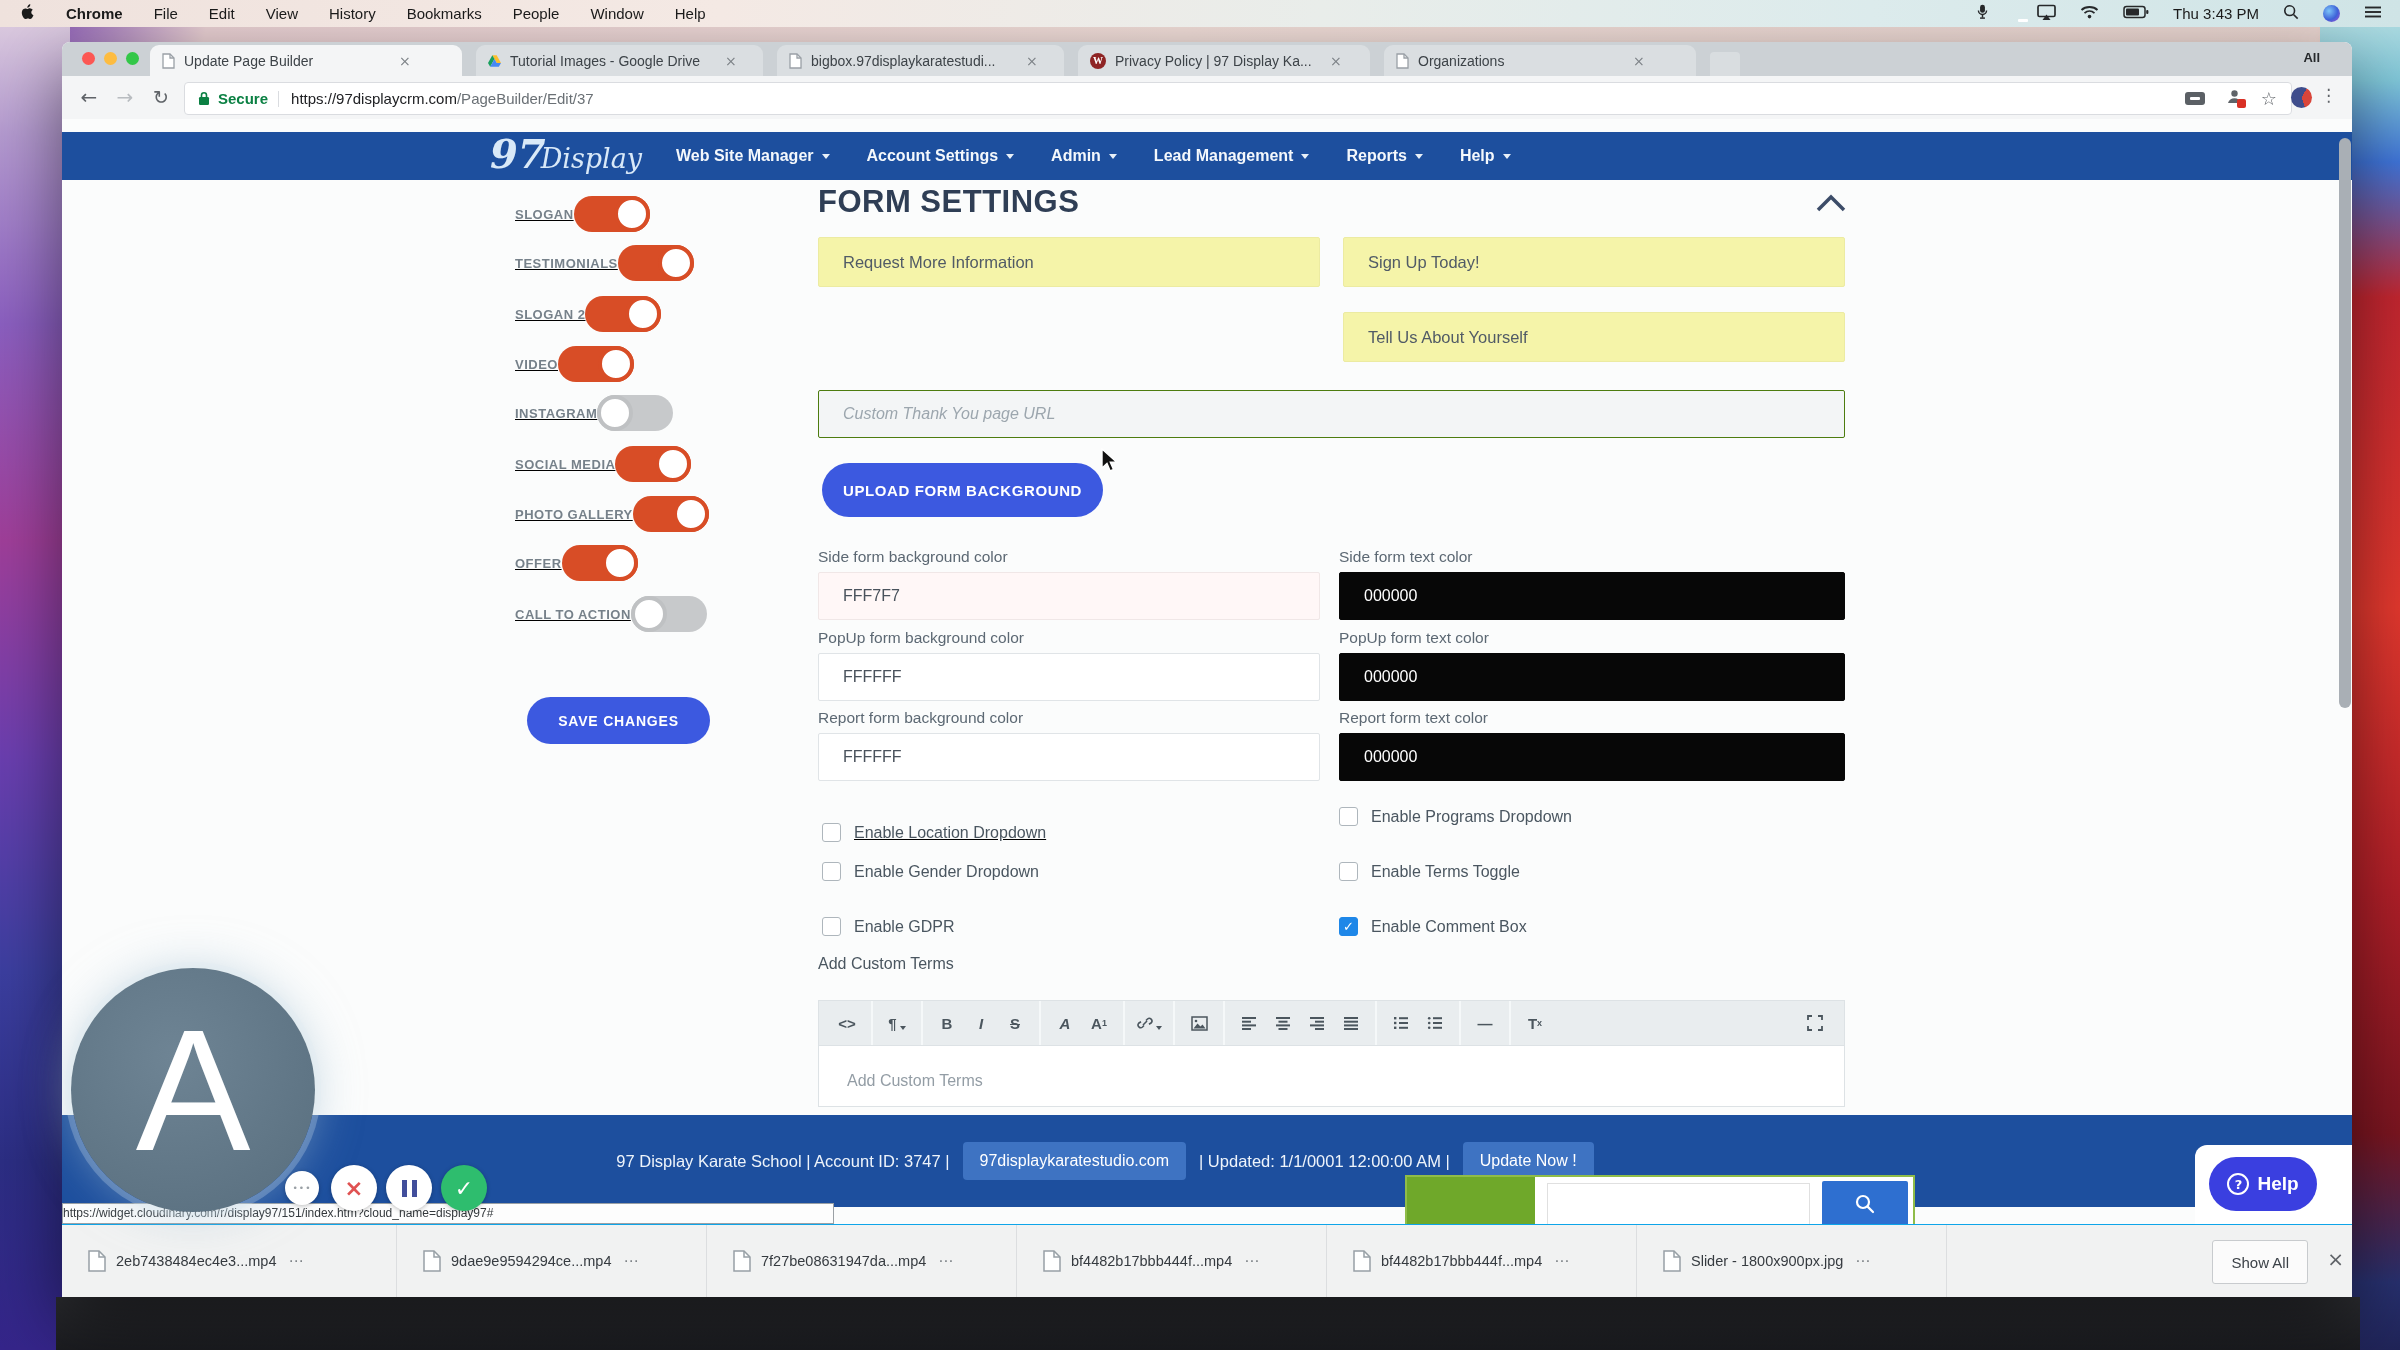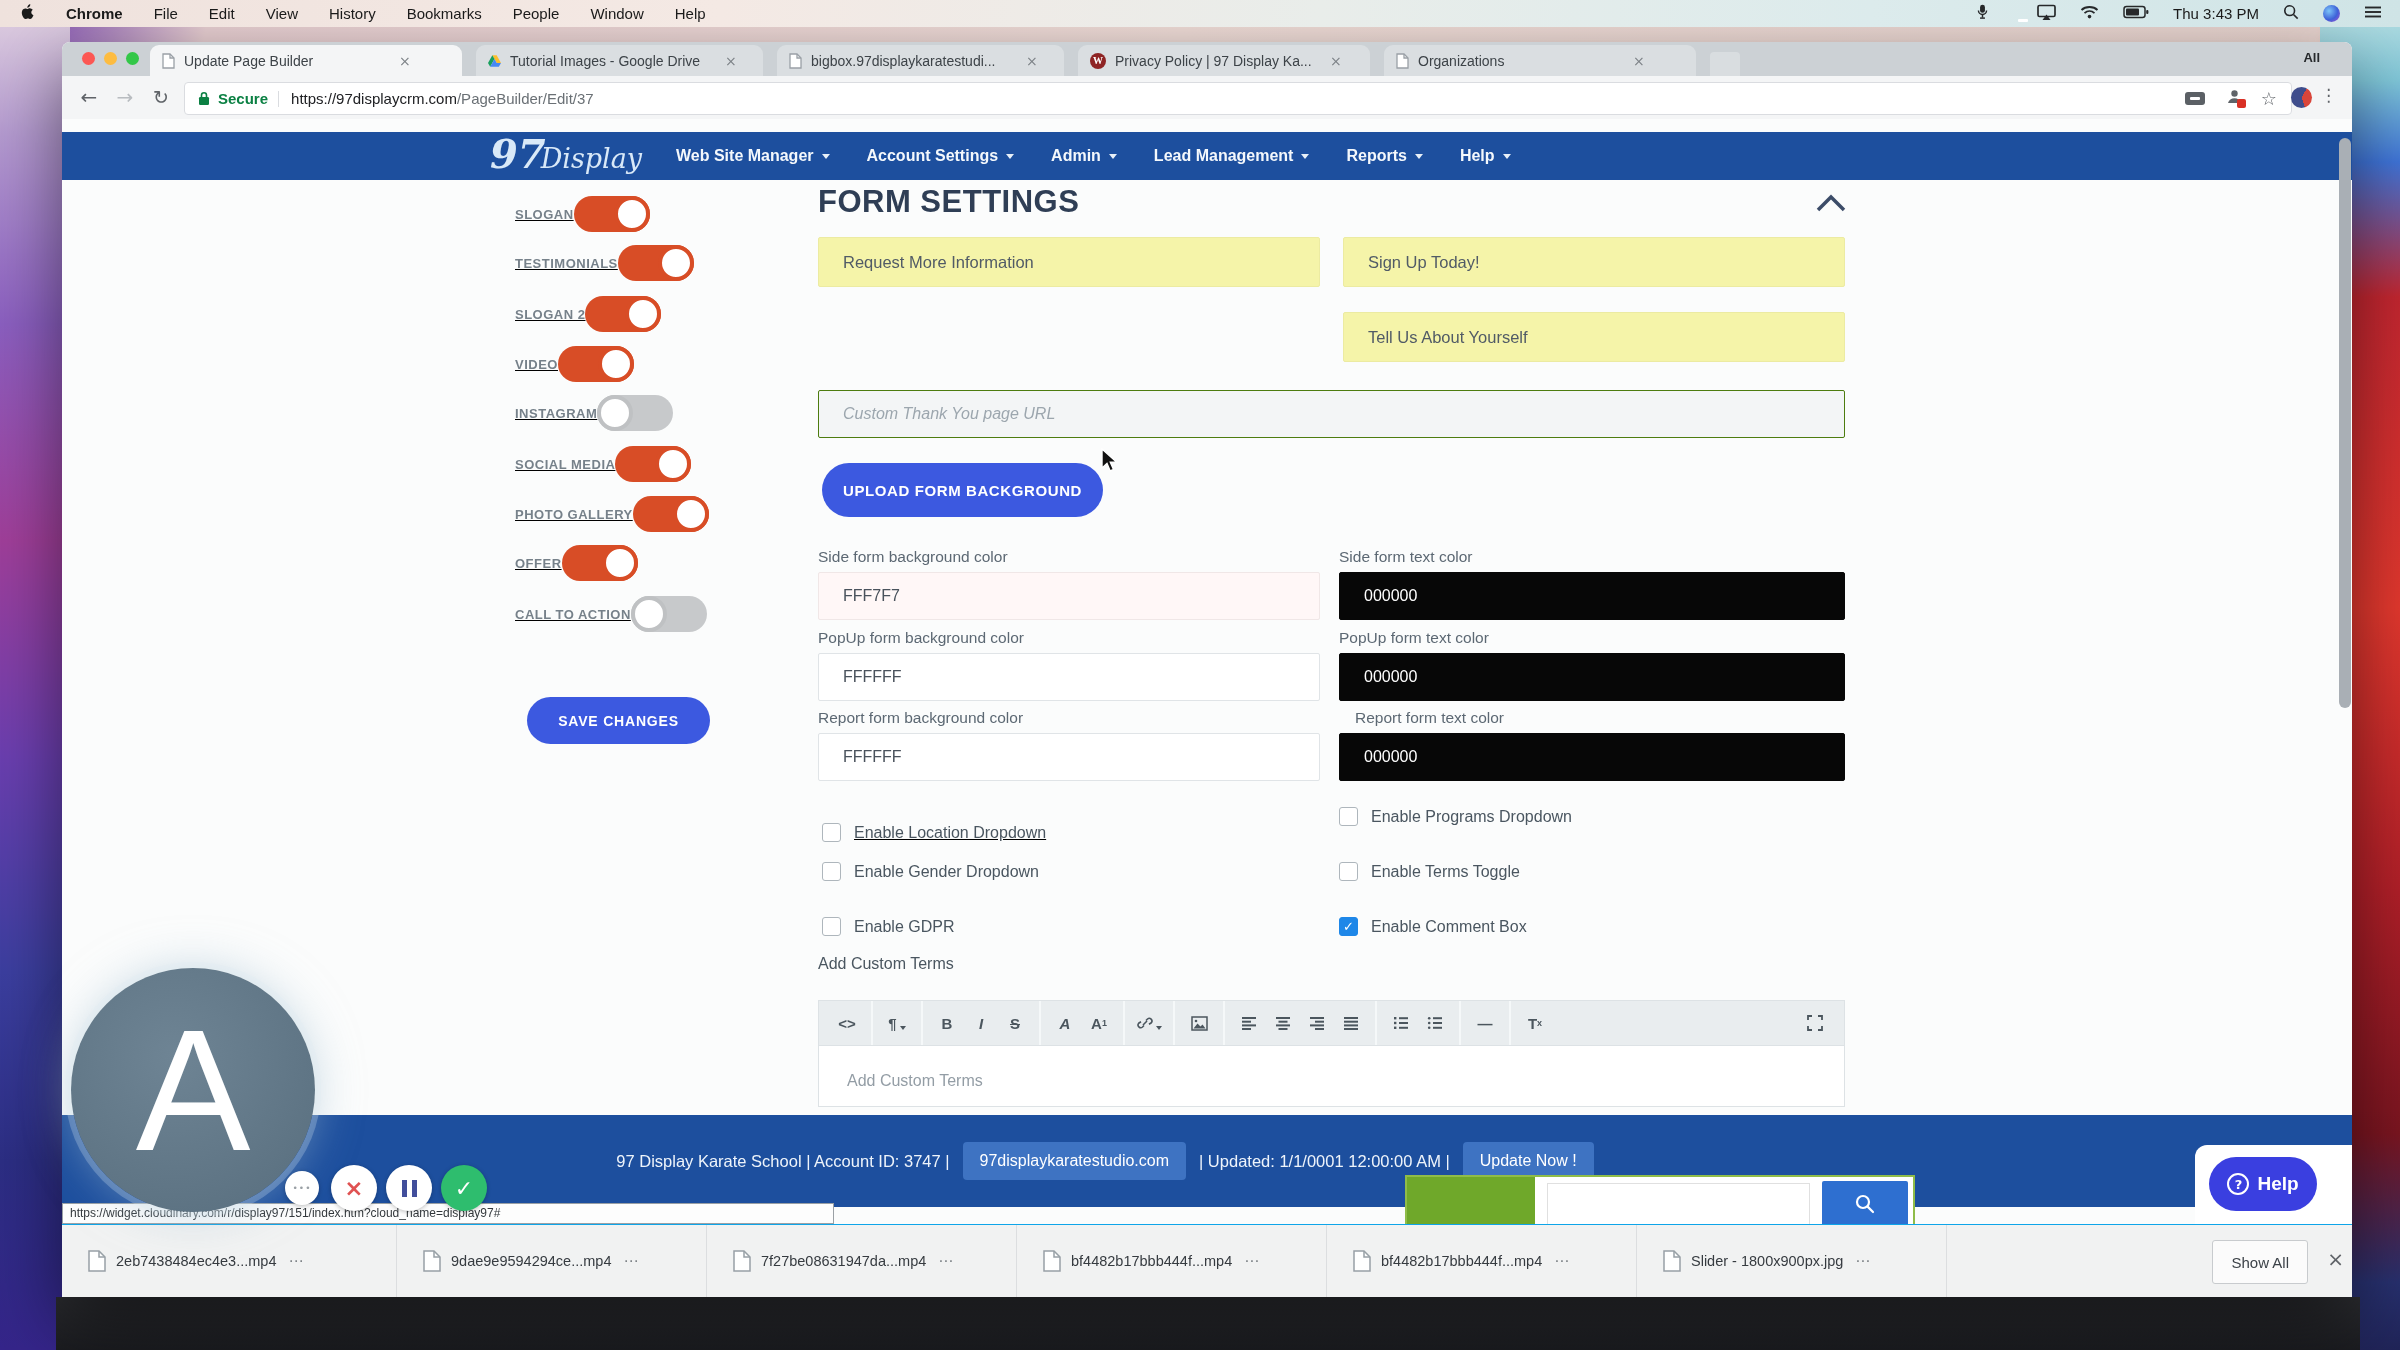--- a/index.html
+++ b/index.html
@@ -126,21 +126,21 @@
   .sw-btn{width:86px;height:45px;margin-right:5px;background:#2e6fd0;border-radius:2px;flex:none;display:flex;align-items:center;justify-content:center;}
 
   .help-patch{position:absolute;right:0;top:1026px;width:157px;height:79px;background:#fff;border-radius:12px 0 0 0;}
   .help-pill{position:absolute;left:14px;top:12px;width:108px;height:54px;border-radius:27px;background:#3a3fe0;
     display:flex;align-items:center;justify-content:center;gap:8px;color:#fff;}
   .q-circle{width:22px;height:22px;border:2px solid #fff;border-radius:50%;display:flex;align-items:center;justify-content:center;
     font-size:13px;font-weight:bold;box-sizing:border-box;}
   .help-pill .hlabel{font-size:19px;font-weight:bold;}
 
   .status-tip{position:absolute;left:0;top:1084px;width:772px;height:21px;background:#fdfdfd;border:1px solid #9aa0a5;
-    box-sizing:border-box;font-size:12px;color:#33383c;line-height:19px;padding-left:7px;white-space:nowrap;overflow:hidden;}
+    box-sizing:border-box;font-size:12px;color:#33383c;line-height:19px;white-space:nowrap;overflow:hidden;}
 
   .scroll-thumb{position:absolute;left:2277px;top:96px;width:12px;height:570px;background:#a9afb5;border-radius:6px;}
 
   
   .dl-bar{position:absolute;left:0;top:1182px;width:2290px;height:73px;background:#f1f2f2;border-top:1px solid #0ea5e9;
     display:flex;align-items:center;box-sizing:border-box;}
   .dl-item{height:100%;display:flex;align-items:center;gap:10px;width:310px;box-sizing:border-box;
     border-right:1px solid #dcdee0;padding-left:26px;}
   .dl-item:first-child{width:335px;}
   .dl-name{font-size:14.5px;color:#363b40;white-space:nowrap;}
@@ -411,21 +411,21 @@
       <span class="clabel" style="left:1277px;top:429px;">Side form text color</span>
       <input class="cfield" style="left: 756px; top: 453px; width: 502px; background: rgb(255, 247, 247); border-color: rgb(240, 231, 231); color: rgb(73, 82, 92);" value="FFF7F7">
       <input class="cfield" style="left: 1277px; top: 453px; width: 506px; background: rgb(7, 7, 7); border-color: rgb(7, 7, 7); color: rgb(255, 255, 255);" value="000000">
 
       <span class="clabel" style="left:756px;top:510px;">PopUp form background color</span>
       <span class="clabel" style="left:1277px;top:510px;">PopUp form text color</span>
       <input class="cfield" style="left: 756px; top: 534px; width: 502px; background: rgb(255, 255, 255); color: rgb(73, 82, 92);" value="FFFFFF">
       <input class="cfield" style="left: 1277px; top: 534px; width: 506px; background: rgb(7, 7, 7); border-color: rgb(7, 7, 7); color: rgb(255, 255, 255);" value="000000">
 
       <span class="clabel" style="left:756px;top:590px;">Report form background color</span>
-      <span class="clabel" style="left:1277px;top:590px;margin-left:16px;">Report form text color</span>
+      <span class="clabel" style="left:1277px;top:590px;">Report form text color</span>
       <input class="cfield" style="left: 756px; top: 614px; width: 502px; background: rgb(255, 255, 255); color: rgb(73, 82, 92);" value="FFFFFF">
       <input class="cfield" style="left: 1277px; top: 614px; width: 506px; background: rgb(7, 7, 7); border-color: rgb(7, 7, 7); color: rgb(255, 255, 255);" value="000000">
 
       <div class="cb-row" style="left:760px;top:704px;text-decoration:underline;">
           <span class="cbox"></span>
           <span class="cb-label">Enable Location Dropdown</span>
         </div>
       <div class="cb-row" style="left:1277px;top:688px;">
           <span class="cbox"></span>
           <span class="cb-label">Enable Programs Dropdown</span>

